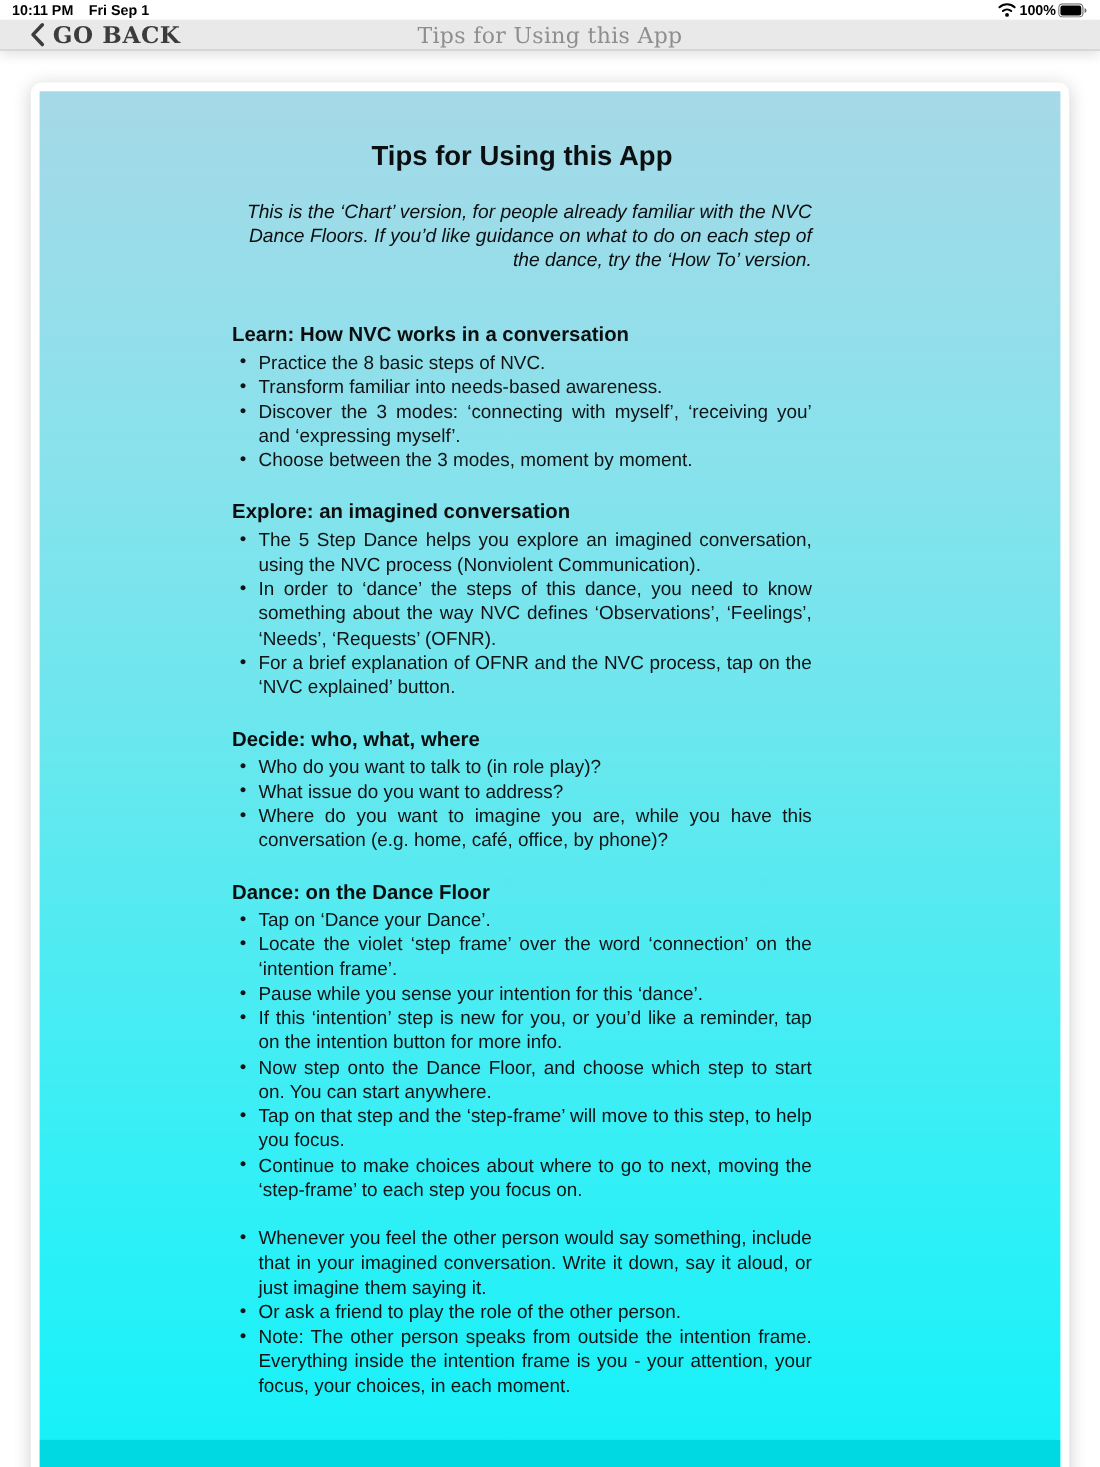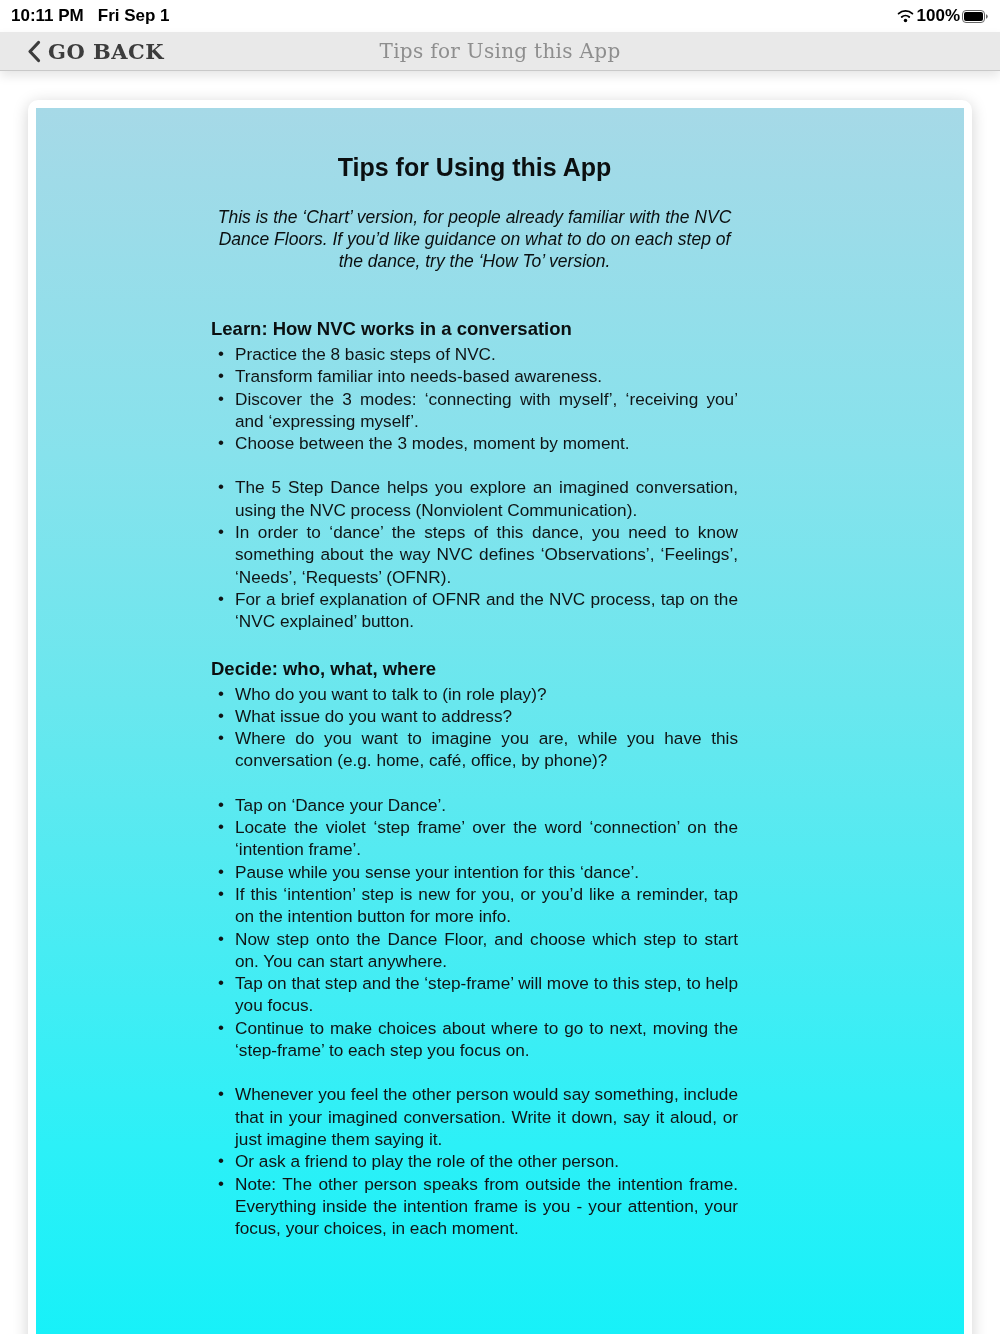--- a/index.html
+++ b/index.html
@@ -8,34 +8,34 @@
     position: relative;
     width: 1000px; height: 1334px;
     overflow: hidden;
     background: #ffffff;
     font-family: "Liberation Sans", sans-serif;
     -webkit-font-smoothing: antialiased;
   }
 
   
   .status-bar {
-    height: 32px;
+    height: 18px;
     display: flex; align-items: center;
     padding: 0 11px;
     background: #ffffff;
-    font-size: 17px; font-weight: 700; color: #000;
+    font-size: 13px; font-weight: 700; color: #000;
   }
   .status-left { display: flex; gap: 14px; align-items: center; }
   .status-right { margin-left: auto; display: flex; gap: 2px; align-items: center; }
   .status-right .pct { font-weight: 700; }
 
   
   .nav-bar {
     position: relative;
-    height: 39px;
+    height: 28px;
     background: #e9e9e9;
     border-bottom: 1px solid #c9c9c9;
     box-shadow: 0 5px 10px rgba(0,0,0,0.10);
     display: flex; align-items: center;
   }
   .back-btn {
     position: absolute; left: 27px; top: 0; bottom: 0;
     display: flex; align-items: center; gap: 7px;
     cursor: pointer;
     font-family: "DejaVu Serif", serif;
@@ -89,21 +89,21 @@
     text-align: center;
     font-size: 25px; font-weight: 700;
     line-height: 30px;
     color: #0b0f10;
   }
   .intro {
     margin-top: 24px;
     font-style: italic;
     font-size: 17.5px;
     line-height: 22px;
-    text-align: center;
+    text-align: right;
     color: #0b0f10;
   }
   .sections-wrap { margin-top: 43px; }
   .tips-section + .tips-section { margin-top: 22px; }
   .tips-section h2 {
     font-size: 18.5px; font-weight: 700;
     line-height: 28px;
     color: #0b0f10;
   }
   .tips-section ul { list-style: none; }
@@ -184,20 +184,21 @@
                 <span class="dot">•</span>
                 <span class="btext">Discover the 3 modes: ‘connecting with myself’, ‘receiving you’ and ‘expressing myself’.</span>
               </li>
               <li>
                 <span class="dot">•</span>
                 <span class="btext">Choose between the 3 modes, moment by moment.</span>
               </li>
             </ul>
           </section>
           <section class="tips-section">
+            <h2>Explore: an imagined conversation</h2>
             <ul>
               <li>
                 <span class="dot">•</span>
                 <span class="btext">The 5 Step Dance helps you explore an imagined conversation, using the NVC process (Nonviolent Communication).</span>
               </li>
               <li>
                 <span class="dot">•</span>
                 <span class="btext">In order to ‘dance’ the steps of this dance, you need to know something about the way NVC defines ‘Observations’, ‘Feelings’, ‘Needs’, ‘Requests’ (OFNR).</span>
               </li>
               <li>
@@ -217,20 +218,21 @@
                 <span class="dot">•</span>
                 <span class="btext">What issue do you want to address?</span>
               </li>
               <li>
                 <span class="dot">•</span>
                 <span class="btext">Where do you want to imagine you are, while you have this conversation (e.g. home, café, office, by phone)?</span>
               </li>
             </ul>
           </section>
           <section class="tips-section">
+            <h2>Dance: on the Dance Floor</h2>
             <ul>
               <li>
                 <span class="dot">•</span>
                 <span class="btext">Tap on ‘Dance your Dance’.</span>
               </li>
               <li>
                 <span class="dot">•</span>
                 <span class="btext">Locate the violet ‘step frame’ over the word ‘connection’ on the ‘intention frame’.</span>
               </li>
               <li>

